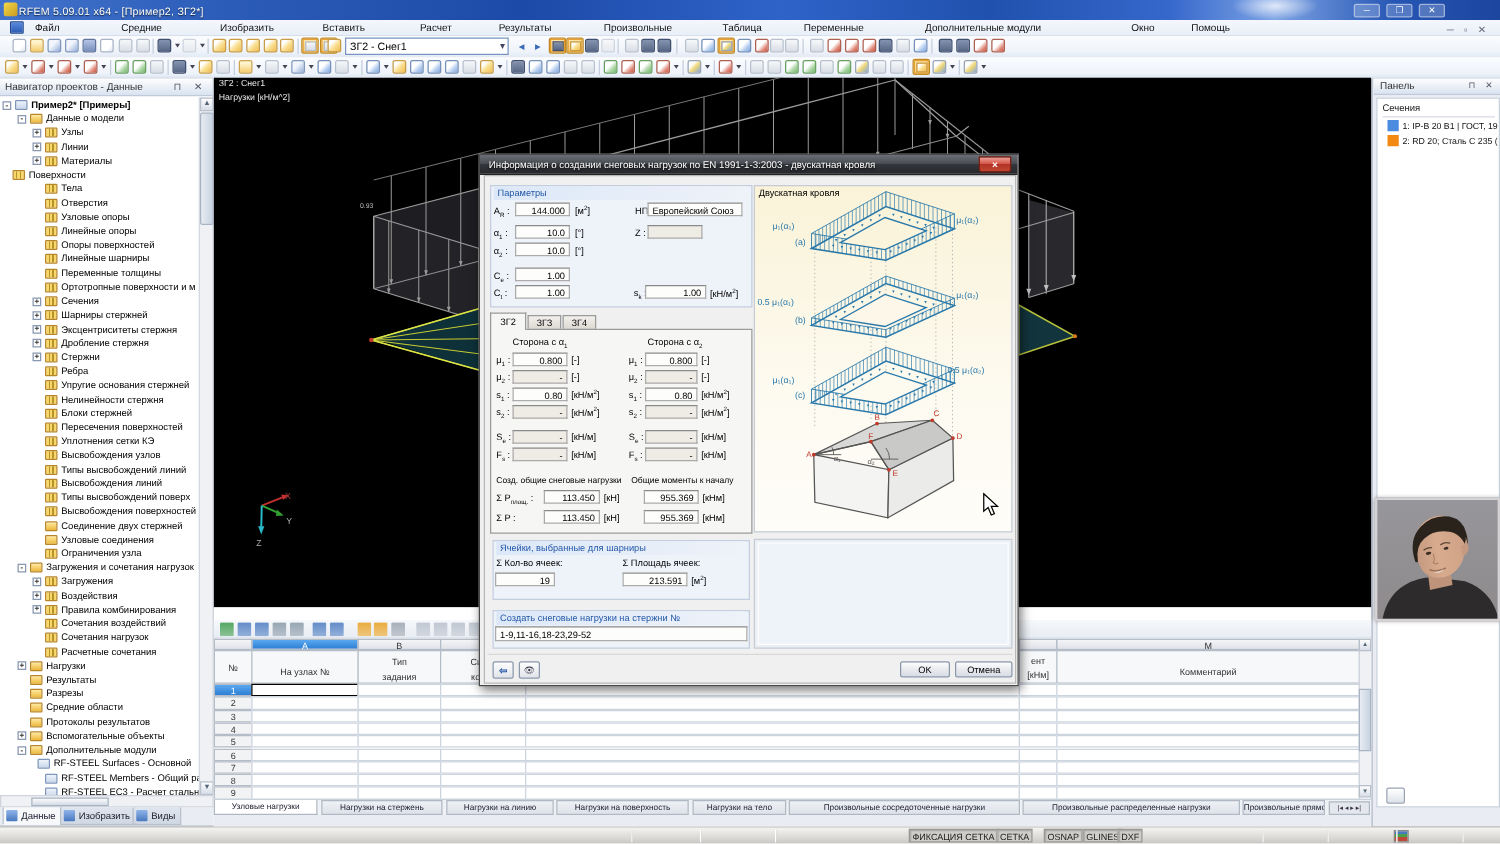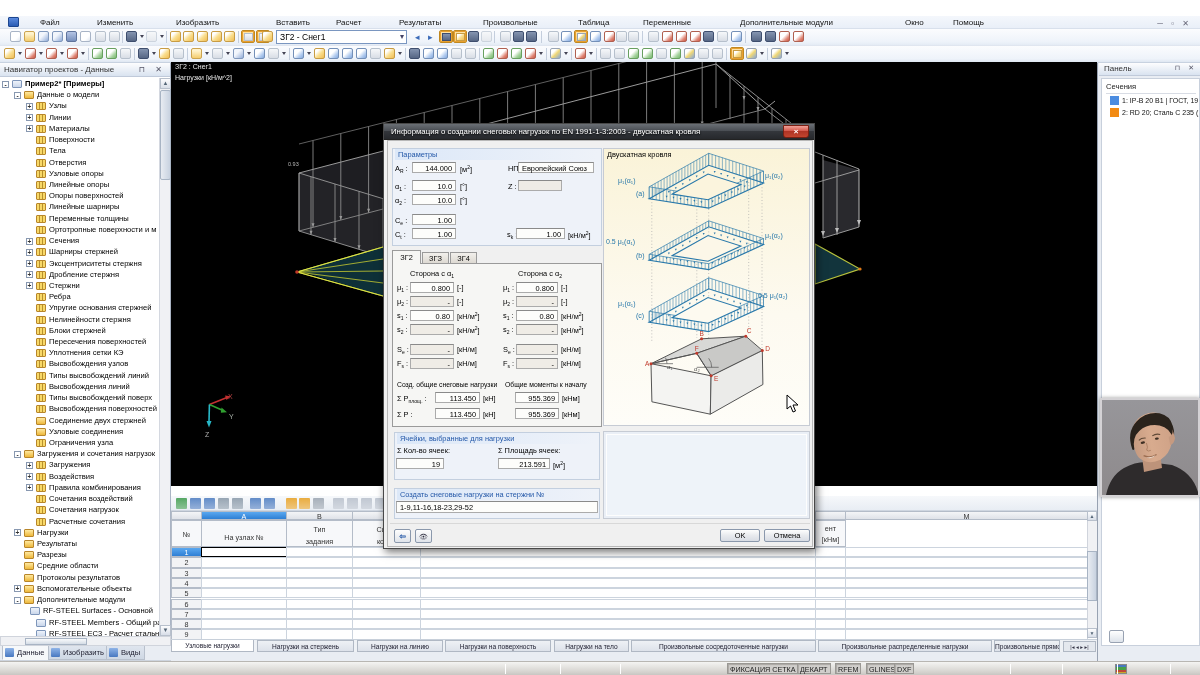--- a/index.html
+++ b/index.html
@@ -48,26 +48,34 @@
 #rp{left:1097px;top:63px;width:103px;height:598px;background:#e9edf3;border-left:1px solid #98a2b2}
 #rp .hdr{position:absolute;left:1px;top:0;width:101px;height:13px;background:linear-gradient(#fdfdfe,#d9e3f0);border-bottom:1px solid #c0cada;font-size:8px;color:#333;padding:1px 0 0 5px}
 #rp .hb{position:absolute;right:3px;top:1px;color:#556;font-size:7px;letter-spacing:3px}
 #rp .body{position:absolute;left:3px;top:15px;width:99px;height:568px;background:#fff;border:1px solid #c8d0dc}
 #rp .sec{position:absolute;left:4px;top:3px;font-size:7.6px;color:#222;width:90px;border-bottom:1px solid #d8dce4;padding-bottom:2px}
 .secrow{position:absolute;left:8px;font-size:7px;color:#111;white-space:nowrap}
 .secrow b{display:inline-block;width:9px;height:9px;vertical-align:-2px;margin-right:3px}
 #rp .btn2{position:absolute;left:7px;top:551px;width:15px;height:13px;border:1px solid #98a2b2;background:linear-gradient(#fff,#dde3ea);border-radius:2px}
 </style></head><body>
 <div id="scr">
+  <div class="abs" id="title">
+      <div style="position:absolute;left:985px;top:0;width:70px;height:16px;background:radial-gradient(ellipse at 50% 30%,rgba(255,255,255,.75),rgba(255,255,255,0) 70%)"></div>
+      <div class="ico"></div>
+      <div class="txt">RFEM 5.09.01 x64 - [Пример2, ЗГ2*]</div>
+    <div class="wbtn" style="right:96px">─</div>
+      <div class="wbtn" style="right:70px">❐</div>
+      <div class="wbtn" style="right:44px">✕</div>
+  </div>
   <div class="abs" id="menu">
       <div class="mdi"></div>
-    <span style="left:40px">Файл</span>
-      <span style="left:97px">Изменить</span>
+    <span style="left:28px">Файл</span>
+      <span style="left:97px">Средние</span>
       <span style="left:176px">Изобразить</span>
-      <span style="left:276px">Вставить</span>
+      <span style="left:258px">Вставить</span>
       <span style="left:336px">Расчет</span>
       <span style="left:399px">Результаты</span>
       <span style="left:483px">Произвольные</span>
       <span style="left:578px">Таблица</span>
       <span style="left:643px">Переменные</span>
       <span style="left:740px">Дополнительные модули</span>
       <span style="left:905px">Окно</span>
       <span style="left:953px">Помощь</span>
     <div class="mdibtns">─ ▫ ✕</div>
   </div>
@@ -215,21 +223,21 @@
       <div class="abs" style="left:785px;top:6px;width:0;height:0;border-left:2.5px solid transparent;border-right:2.5px solid transparent;border-top:3.5px solid #445"></div>
     </div>
   <div class="abs" id="nav">
     <div class="hdr">Навигатор проектов - Данные<span class="hb">⊓ ✕</span></div>
     <div id="tree">
 <div class="tr" style="padding-left:2px"><b class="ex">-</b><span class="ic doc"></span><b>Пример2* [Примеры]</b></div>
 <div class="tr" style="padding-left:14px"><b class="ex">-</b><span class="ic"></span>Данные о модели</div>
 <div class="tr" style="padding-left:26px"><b class="ex">+</b><span class="ic grid"></span>Узлы</div>
 <div class="tr" style="padding-left:26px"><b class="ex">+</b><span class="ic grid"></span>Линии</div>
 <div class="tr" style="padding-left:26px"><b class="ex">+</b><span class="ic grid"></span>Материалы</div>
-<div class="tr" style="padding-left:26px"><b class="ex" style="visibility:hidden"></b><span class="ic grid"></span>Поверхности</div>
+<div class="tr" style=""><b class="ex" style="visibility:hidden"></b><span class="ic grid"></span>Поверхности</div>
 <div class="tr" style="padding-left:26px"><b class="ex" style="visibility:hidden"></b><span class="ic grid"></span>Тела</div>
 <div class="tr" style="padding-left:26px"><b class="ex" style="visibility:hidden"></b><span class="ic grid"></span>Отверстия</div>
 <div class="tr" style="padding-left:26px"><b class="ex" style="visibility:hidden"></b><span class="ic grid"></span>Узловые опоры</div>
 <div class="tr" style="padding-left:26px"><b class="ex" style="visibility:hidden"></b><span class="ic grid"></span>Линейные опоры</div>
 <div class="tr" style="padding-left:26px"><b class="ex" style="visibility:hidden"></b><span class="ic grid"></span>Опоры поверхностей</div>
 <div class="tr" style="padding-left:26px"><b class="ex" style="visibility:hidden"></b><span class="ic grid"></span>Линейные шарниры</div>
 <div class="tr" style="padding-left:26px"><b class="ex" style="visibility:hidden"></b><span class="ic grid"></span>Переменные толщины</div>
 <div class="tr" style="padding-left:26px"><b class="ex" style="visibility:hidden"></b><span class="ic grid"></span>Ортотропные поверхности и м</div>
 <div class="tr" style="padding-left:26px"><b class="ex">+</b><span class="ic grid"></span>Сечения</div>
 <div class="tr" style="padding-left:26px"><b class="ex">+</b><span class="ic grid"></span>Шарниры стержней</div>
@@ -289,22 +297,22 @@
       <div class="secrow" style="top:17px"><b style="background:#4b8ce0"></b>1: IP-В 20 В1 | ГОСТ, 19</div>
       <div class="secrow" style="top:29px"><b style="background:#f28a12"></b>2: RD 20; Сталь C 235 (</div>
       <div class="btn2"></div>
     </div>
   </div>
   <div class="abs" id="status">
     <div class="ssep" style="left:505px"></div>
       <div class="ssep" style="left:560px"></div>
       <div class="ssep" style="left:620px"></div>
     <div class="sbtn" style="left:727px">ФИКСАЦИЯ СЕТКА</div>
-    <div class="sbtn" style="left:797px">ДЕКАРТ</div>
-    <div class="sbtn" style="left:835px">RFEM</div>
+    <div class="sbtn" style="left:797px">СЕТКА</div>
+    <div class="sbtn" style="left:835px">OSNAP</div>
     <div class="sbtn" style="left:866px">GLINES</div>
     <div class="sbtn" style="left:894px">DXF</div>
     <div class="ssep" style="left:1010px"></div>
       <div class="ssep" style="left:1062px"></div>
       <div class="abs" style="left:1115px;top:2px;width:12px;height:10px;background:linear-gradient(#4878c0 0 2.5px,#48a048 2.5px 5px,#c04838 5px 7.5px,#c8a828 7.5px 10px);border:1px solid #888"></div>
       <div class="ssep" style="left:1117px"></div>
       <div class="ssep" style="left:1170px"></div>
   </div>
 <svg class="abs" id="vp" style="left:171px;top:62px" width="926" height="424" viewBox="0 0 926 424">
       <rect width="926" height="424" fill="#000"></rect>
@@ -432,20 +440,21 @@
         <div class="abs" style="left:181px;top:0px;width:69px;height:9px;background:linear-gradient(#f4f5f7,#dfe2e8);border:1px solid #b4bcc8;text-align:center;color:#333;font-size:7.2px;line-height:9px;">С</div>
         <div class="abs" style="left:249px;top:0px;width:396px;height:9px;background:linear-gradient(#f4f5f7,#dfe2e8);border:1px solid #b4bcc8;text-align:center;color:#333;font-size:7.2px;line-height:9px;"></div>
         <div class="abs" style="left:644px;top:0px;width:31px;height:9px;background:linear-gradient(#f4f5f7,#dfe2e8);border:1px solid #b4bcc8;text-align:center;color:#333;font-size:7.2px;line-height:9px;"></div>
         <div class="abs" style="left:674px;top:0px;width:243px;height:9px;background:linear-gradient(#f4f5f7,#dfe2e8);border:1px solid #b4bcc8;text-align:center;color:#333;font-size:7.2px;line-height:9px;">M</div>
         <div class="abs" style="left:0px;top:9px;width:31px;height:27px;background:#f7f8fa;border:1px solid #b4bcc8;text-align:center;color:#333;font-size:7.2px;line-height:27px;">№</div>
         <div class="abs" style="left:30px;top:9px;width:86px;height:27px;background:#f7f8fa;border:1px solid #b4bcc8;text-align:center;color:#333;font-size:7.2px;line-height:27px;line-height:34px">На узлах №</div>
         <div class="abs" style="left:115px;top:9px;width:67px;height:27px;background:#f7f8fa;border:1px solid #b4bcc8;text-align:center;color:#333;font-size:7.2px;line-height:27px;line-height:12px;padding-top:3px">Тип<br>задания</div>
         <div class="abs" style="left:181px;top:9px;width:69px;height:27px;background:#f7f8fa;border:1px solid #b4bcc8;text-align:center;color:#333;font-size:7.2px;line-height:27px;line-height:12px;padding-top:3px">Систе<br>коорд</div>
         <div class="abs" style="left:249px;top:9px;width:396px;height:27px;background:#f7f8fa;border:1px solid #b4bcc8;text-align:center;color:#333;font-size:7.2px;line-height:27px;"></div>
         <div class="abs" style="left:644px;top:9px;width:31px;height:27px;background:#f7f8fa;border:1px solid #b4bcc8;text-align:center;color:#333;font-size:7.2px;line-height:27px;line-height:11px;padding-top:2px">ент<br>[кНм]</div>
+        <div class="abs" style="left:674px;top:9px;width:243px;height:27px;background:#f7f8fa;border:1px solid #b4bcc8;text-align:center;color:#333;font-size:7.2px;line-height:27px;line-height:34px">Комментарий</div>
         <div class="abs" style="left:0px;top:36px;width:31px;height:10.3px;background:linear-gradient(#5aa8f0,#2e7fd4);border:1px solid #b4bcc8;text-align:center;color:#fff;font-size:7.2px;line-height:10.3px;">1</div>
         <div class="abs" style="left:30px;top:36px;width:86px;height:10.3px;background:#fff;border:1px solid #000;border-width:1.5px;"></div>
         <div class="abs" style="left:115px;top:36px;width:67px;height:10.3px;background:#fff;border:1px solid #ccd4de;"></div>
         <div class="abs" style="left:181px;top:36px;width:69px;height:10.3px;background:#fff;border:1px solid #ccd4de;"></div>
         <div class="abs" style="left:249px;top:36px;width:396px;height:10.3px;background:#fff;border:1px solid #ccd4de;"></div>
         <div class="abs" style="left:644px;top:36px;width:31px;height:10.3px;background:#fff;border:1px solid #ccd4de;"></div>
         <div class="abs" style="left:674px;top:36px;width:243px;height:10.3px;background:#fff;border:1px solid #ccd4de;"></div>
         <div class="abs" style="left:0px;top:46.3px;width:31px;height:10.3px;background:#f2f3f5;border:1px solid #b4bcc8;text-align:center;color:#333;font-size:7.2px;line-height:10.3px;">2</div>
         <div class="abs" style="left:30px;top:46.3px;width:86px;height:10.3px;background:#fff;border:1px solid #ccd4de;"></div>
         <div class="abs" style="left:115px;top:46.3px;width:67px;height:10.3px;background:#fff;border:1px solid #ccd4de;"></div>
@@ -595,21 +604,21 @@
       <div class="abs" style="left:51px;top:268px;width:45px;height:11px;background:#fdfdfb;border:1px solid #ababab;border-top-color:#8a8a8a;font-size:7.4px;text-align:right;padding:1px 3px 0;color:#000">113.450</div>
       <div class="abs" style="left:99px;top:270px;color:#000;font-size:7.4px;white-space:nowrap">[кН]</div>
       <div class="abs" style="left:131px;top:268px;width:44px;height:11px;background:#fdfdfb;border:1px solid #ababab;border-top-color:#8a8a8a;font-size:7.4px;text-align:right;padding:1px 3px 0;color:#000">955.369</div>
       <div class="abs" style="left:178px;top:270px;color:#000;font-size:7.4px;white-space:nowrap">[кНм]</div>
       <div class="abs" style="left:13px;top:286px;color:#000;font-size:7.4px;white-space:nowrap">Σ P :</div>
       <div class="abs" style="left:51px;top:284px;width:45px;height:11px;background:#fdfdfb;border:1px solid #ababab;border-top-color:#8a8a8a;font-size:7.4px;text-align:right;padding:1px 3px 0;color:#000">113.450</div>
       <div class="abs" style="left:99px;top:286px;color:#000;font-size:7.4px;white-space:nowrap">[кН]</div>
       <div class="abs" style="left:131px;top:284px;width:44px;height:11px;background:#fdfdfb;border:1px solid #ababab;border-top-color:#8a8a8a;font-size:7.4px;text-align:right;padding:1px 3px 0;color:#000">955.369</div>
       <div class="abs" style="left:178px;top:286px;color:#000;font-size:7.4px;white-space:nowrap">[кНм]</div>
       <div class="abs" style="left:10px;top:308px;width:206px;height:48px;background:#eef2f9;border:1px solid #c3cfdf"></div>
-      <div class="abs" style="left:13px;top:309px;color:#2458a8;font-size:7.4px;background:linear-gradient(90deg,#dce8f8,#eef2f9);width:198px;padding:1px 0 1px 3px">Ячейки, выбранные для нагрузки</div>
+      <div class="abs" style="left:13px;top:309px;color:#2458a8;font-size:7.4px;background:linear-gradient(90deg,#dce8f8,#eef2f9);width:198px;padding:1px 0 1px 3px">Ячейки, выбранные для шарниры</div>
       <div class="abs" style="left:13px;top:322px;color:#000;font-size:7.4px;white-space:nowrap">Σ Кол-во ячеек:</div>
       <div class="abs" style="left:114px;top:322px;color:#000;font-size:7.4px;white-space:nowrap">Σ Площадь ячеек:</div>
       <div class="abs" style="left:12px;top:334px;width:48px;height:11px;background:#fdfdfb;border:1px solid #ababab;border-top-color:#8a8a8a;font-size:7.4px;text-align:right;padding:1px 3px 0;color:#000">19</div>
       <div class="abs" style="left:114px;top:334px;width:52px;height:11px;background:#fdfdfb;border:1px solid #ababab;border-top-color:#8a8a8a;font-size:7.4px;text-align:right;padding:1px 3px 0;color:#000">213.591</div>
       <div class="abs" style="left:169px;top:336px;color:#000;font-size:7.4px;white-space:nowrap">[м<sup style="font-size:5px">2</sup>]</div>
       <div class="abs" style="left:10px;top:364px;width:206px;height:31px;background:#eef2f9;border:1px solid #c3cfdf"></div>
       <div class="abs" style="left:13px;top:365px;color:#2458a8;font-size:7.4px;background:linear-gradient(90deg,#dce8f8,#eef2f9);width:198px;padding:1px 0 1px 3px">Создать снеговые нагрузки на стержни №</div>
       <div class="abs" style="left:12px;top:377px;width:202px;height:12px;background:#fdfdfb;border:1px solid #ababab;border-top-color:#8a8a8a;font-size:7.4px;text-align:left;padding:1px 3px 0;color:#000">1-9,11-16,18-23,29-52</div>
       <div class="abs" style="left:219px;top:24px;width:207px;height:278px;background:linear-gradient(#faf3d8,#fdfaf0 60%,#fefdf8);border:1px solid #c6cbd4"></div>
       <div class="abs" style="left:223px;top:26px;color:#000;font-size:7.4px;white-space:nowrap">Двускатная кровля</div>

